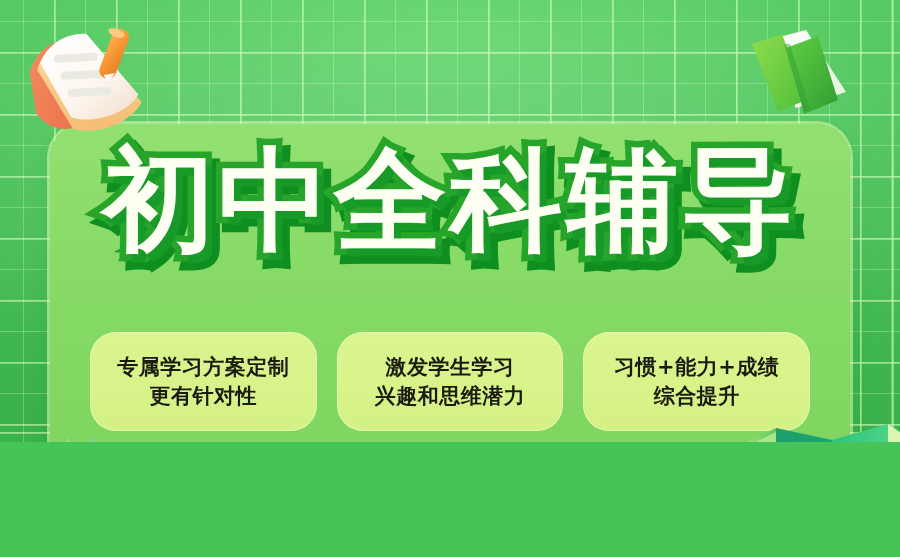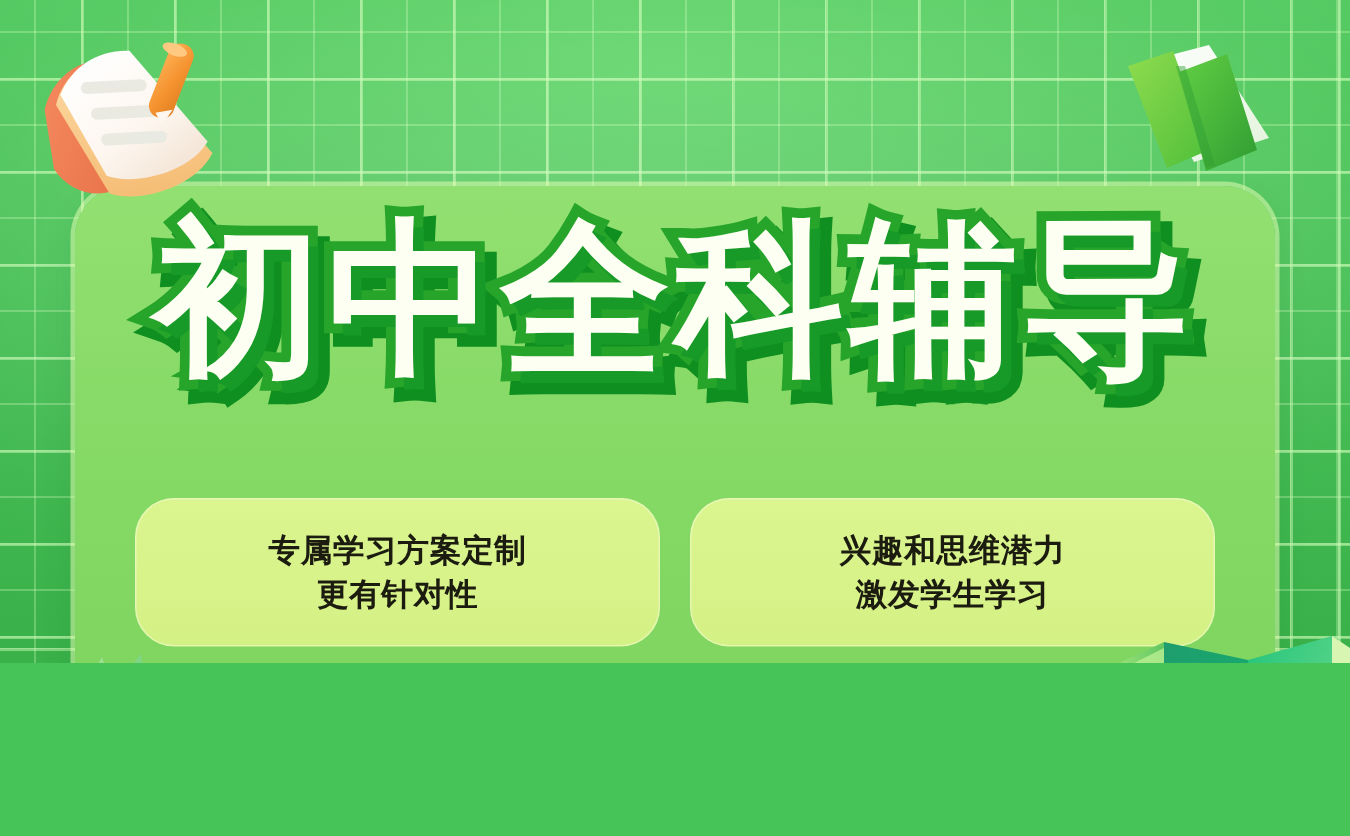--- a/index.html
+++ b/index.html
@@ -140,22 +140,26 @@
   <div id="title-shadowlayer">初中全科辅导</div>
 
   <h1 id="title">初中全科辅导</h1>
 
   <div id="features">
     <div class="feature-box">
       <div class="feature-line">专属学习方案定制</div>
       <div class="feature-line">更有针对性</div>
     </div>
     <div class="feature-box">
+      <div class="feature-line">激发学生学习</div>
       <div class="feature-line">兴趣和思维潜力</div>
-      <div class="feature-line">激发学生学习</div>
+    </div>
+    <div class="feature-box">
+      <div class="feature-line">习惯+能力+成绩</div>
+      <div class="feature-line">综合提升</div>
     </div>
   </div>
 
   <div id="notebook">
     <svg class="decor-svg" viewBox="0 0 150 130">
       <defs>
         <linearGradient id="nbBack" x1="0" y1="0" x2="1" y2="1">
           <stop offset="0%" stop-color="#f58a5e"></stop>
           <stop offset="100%" stop-color="#e8724a"></stop>
         </linearGradient>

